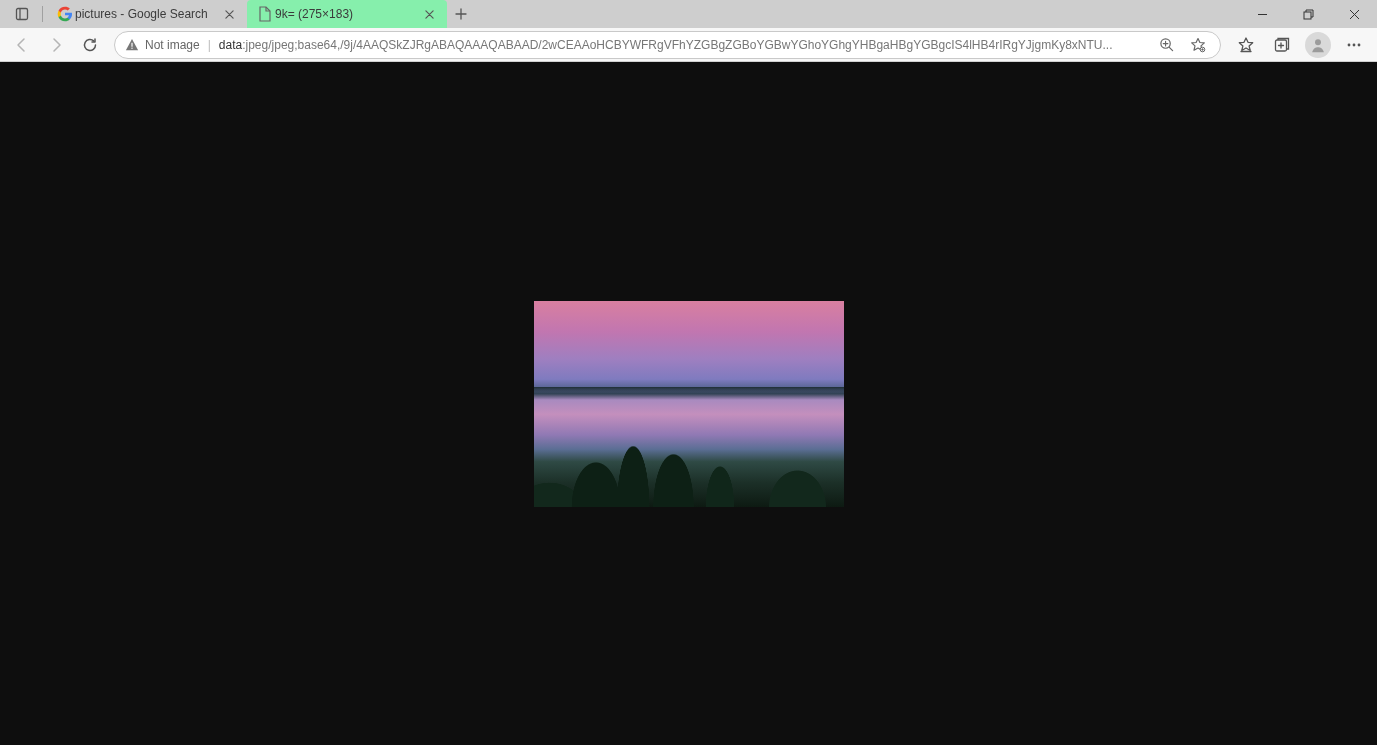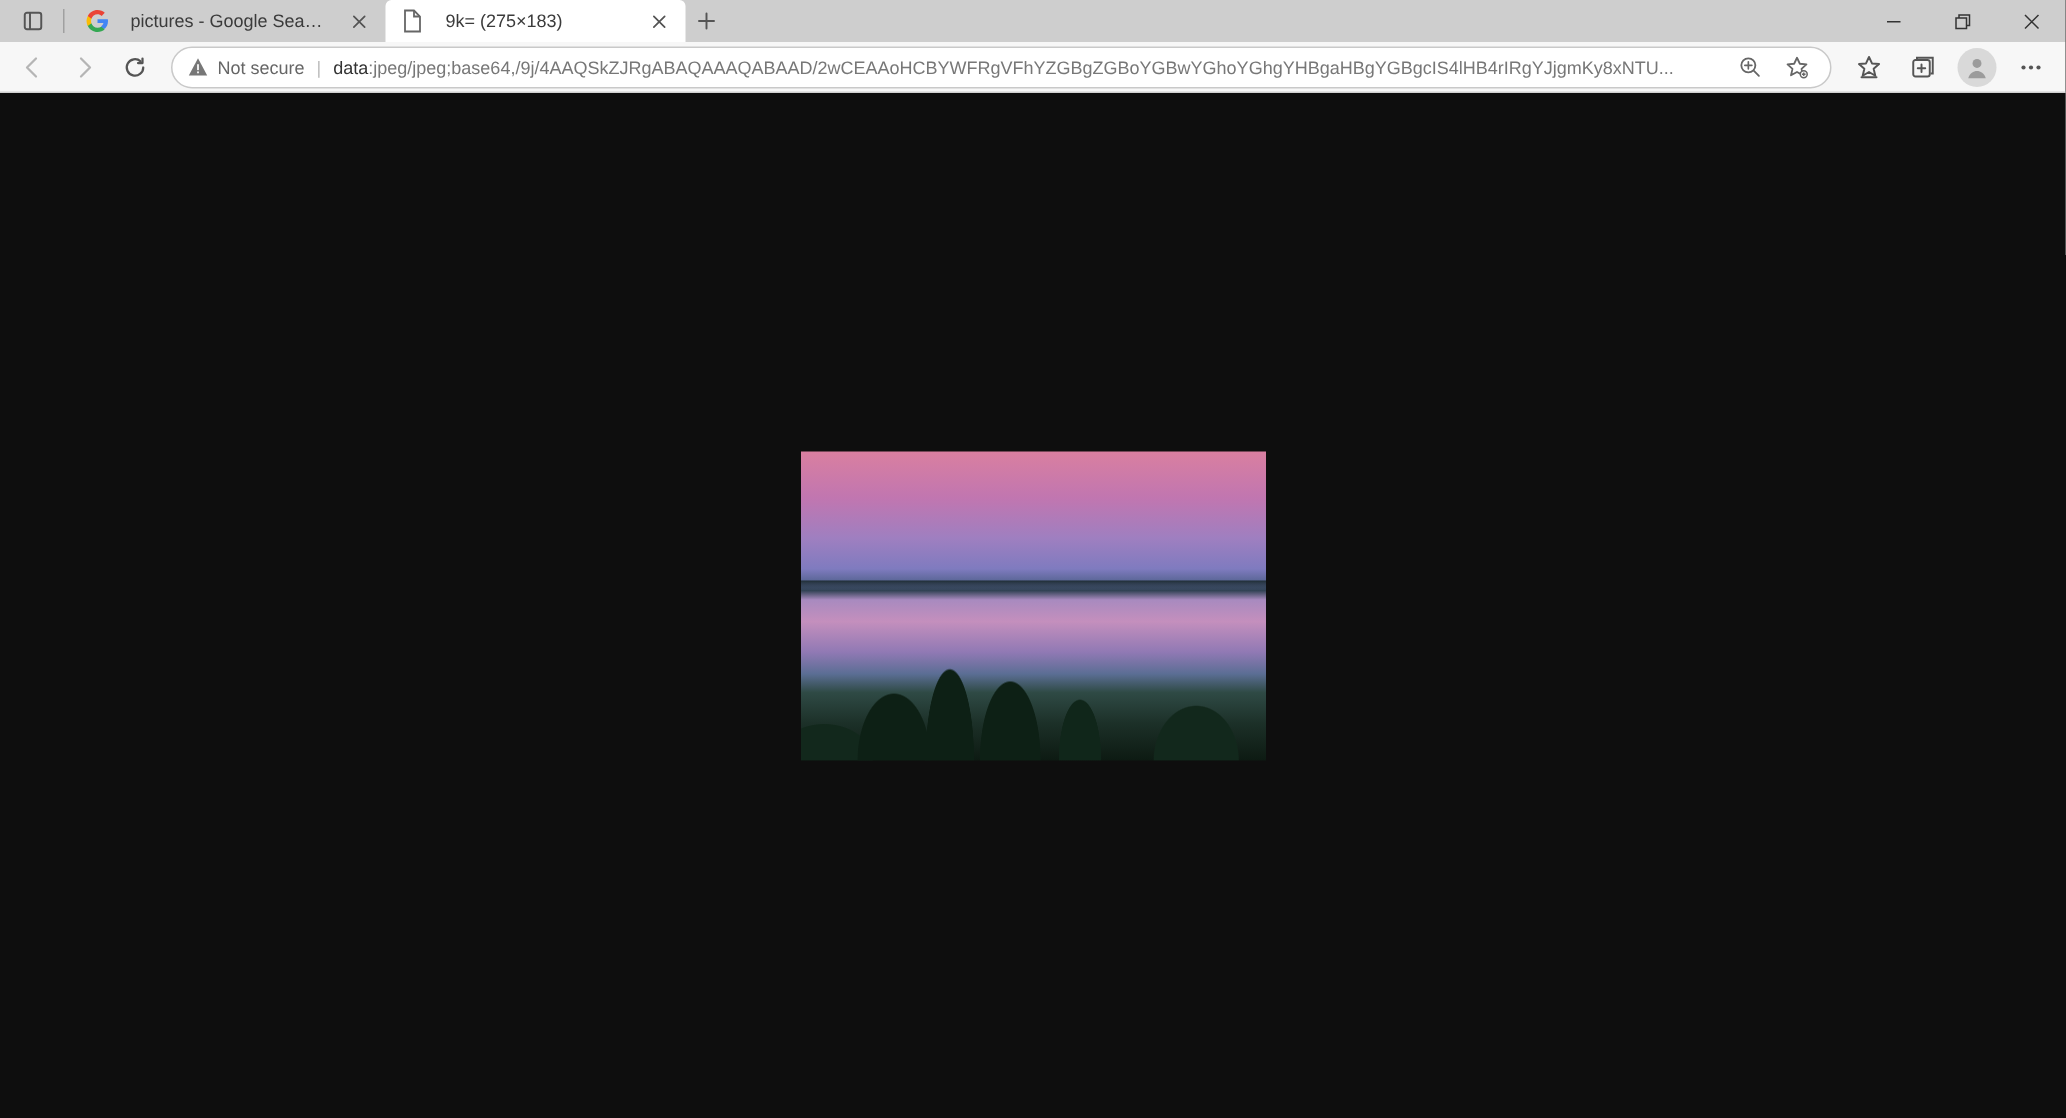--- a/index.html
+++ b/index.html
@@ -29,30 +29,30 @@
       cursor: pointer;
     }
     .vertical-divider {
       width: 1px;
       background: #a0a0a0;
       margin: 6px 4px;
     }
     .tab {
       display: flex;
       align-items: center;
-      gap: 14px;
+      gap: 2px;
       padding: 0 10px;
       max-width: 210px;
       min-width: 200px;
       border-radius: 4px 4px 0 0;
       cursor: pointer;
       color: #3b3b3b;
     }
     .tab.inactive { background: transparent; }
-    .tab.active   { background: #ffffff; }
+    .tab.active   { background: #86efac; }
     .tab .favicon { width: 16px; height: 16px; flex: 0 0 16px; display:flex;align-items:center;justify-content:center;}
     .tab .title {
       flex: 1 1 auto;
       white-space: nowrap;
       overflow: hidden;
       text-overflow: ellipsis;
       font-size: 12px;
     }
     .tab .close {
       width: 16px; height: 16px;
@@ -248,21 +248,21 @@
       </svg>
   </div>
 
   <div class="omnibox">
     <span class="security-chip">
       <svg width="14" height="14" viewBox="0 0 16 16">
           <path d="M8 1L1 14h14L8 1z" fill="#777"></path>
           <rect x="7.3" y="5.5" width="1.4" height="4.5" fill="#f7f7f7"></rect>
           <rect x="7.3" y="11" width="1.4" height="1.4" fill="#f7f7f7"></rect>
         </svg>
-      <span>Not secure</span>
+      <span>Not image</span>
     </span>
     <span class="pipe">|</span>
     <span class="url">
       <span class="scheme">data</span><span>:jpeg/jpeg;base64,/9j/4AAQSkZJRgABAQAAAQABAAD/2wCEAAoHCBYWFRgVFhYZGBgZGBoYGBwYGhoYGhgYHBgaHBgYGBgcIS4lHB4rIRgYJjgmKy8xNTU...</span>
     </span>
     <span class="zoom-btn">
       <svg width="15" height="15" viewBox="0 0 16 16">
           <circle cx="7" cy="7" r="5" fill="none" stroke="#666" stroke-width="1.3"></circle>
           <line x1="11" y1="11" x2="14.5" y2="14.5" stroke="#666" stroke-width="1.3" stroke-linecap="round"></line>
           <path d="M7 4.5v5M4.5 7h5" stroke="#666" stroke-width="1.2" stroke-linecap="round"></path>

